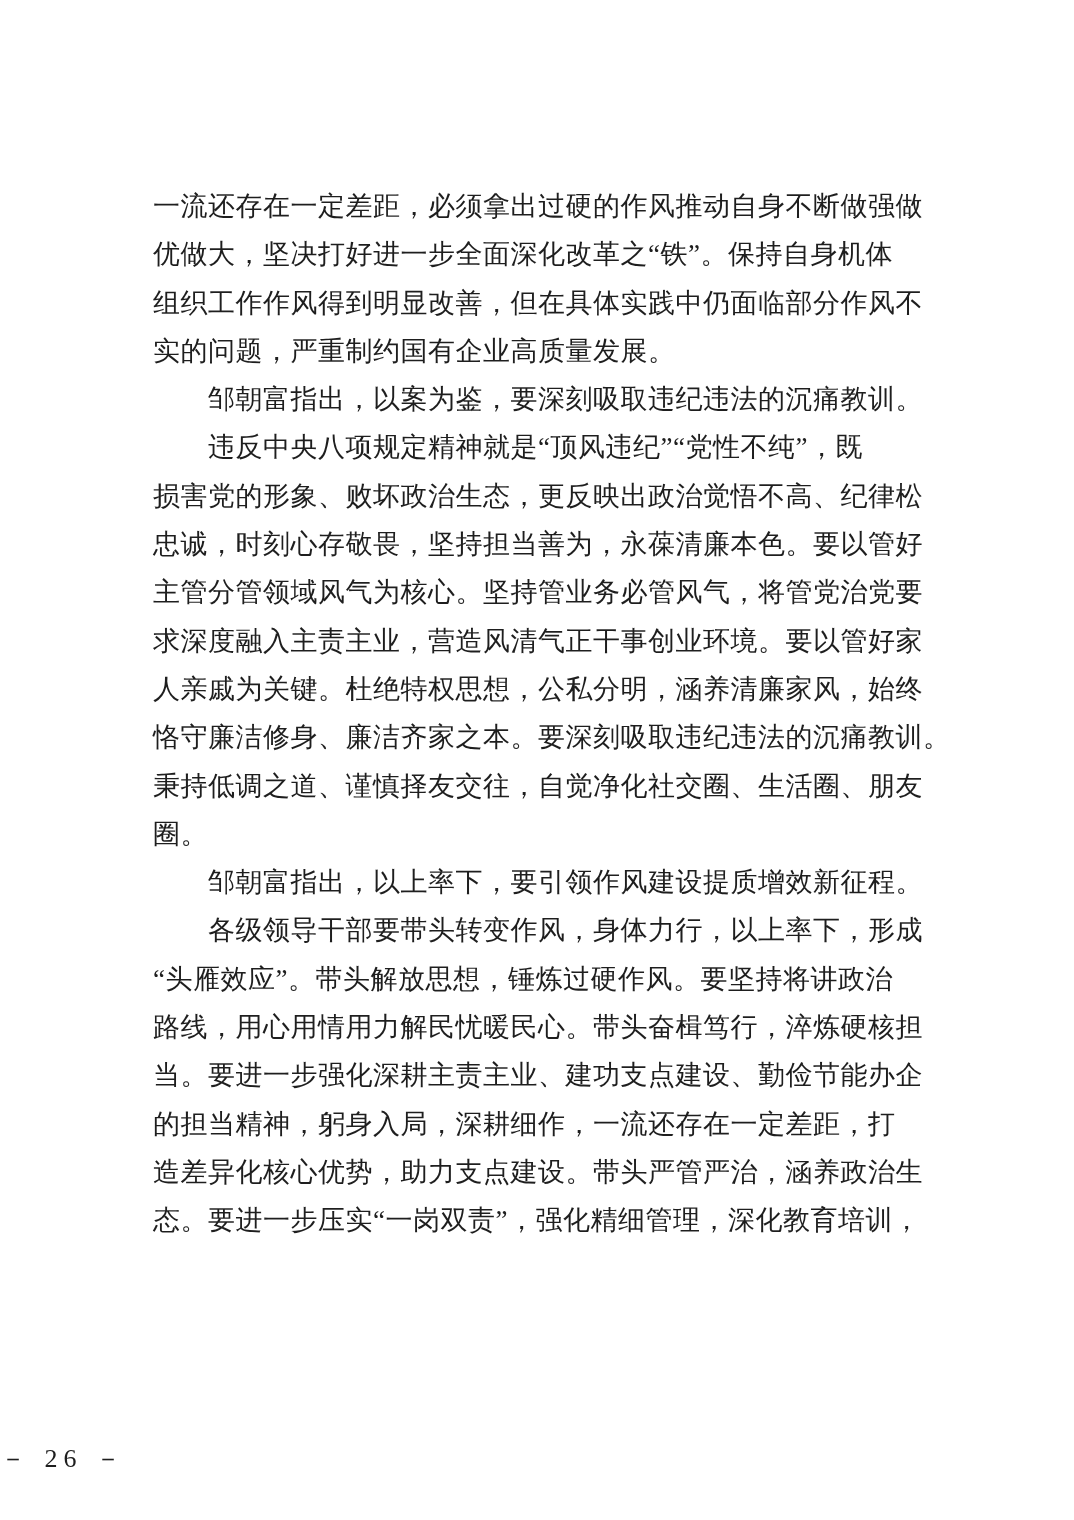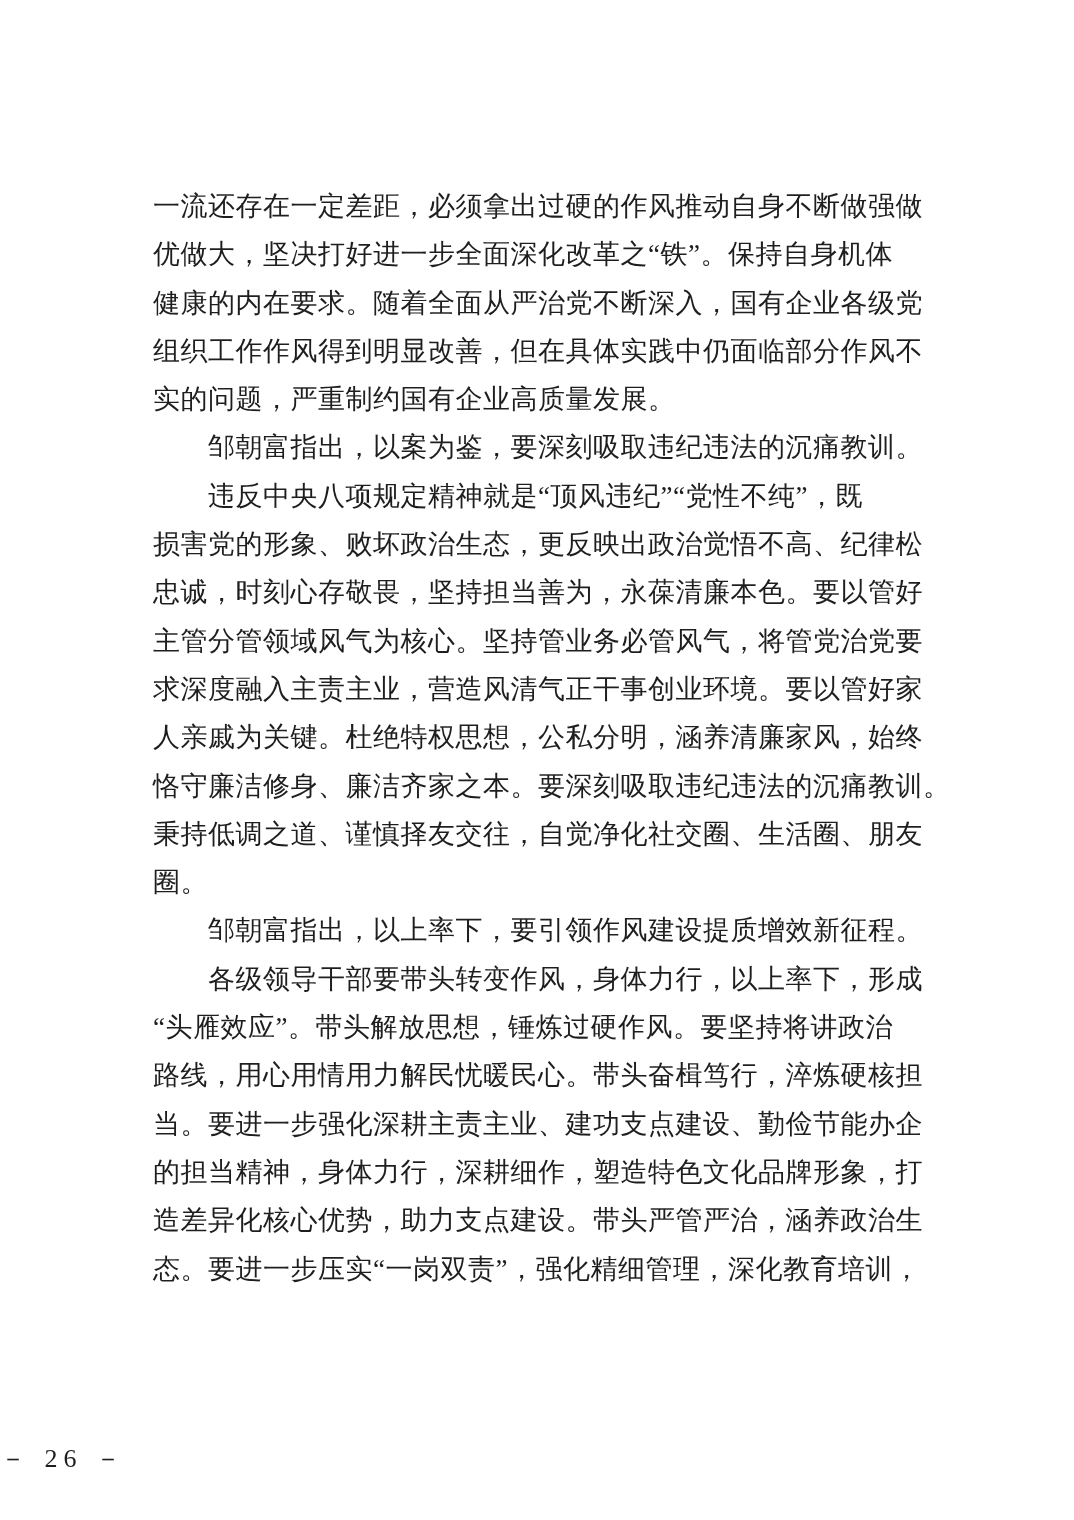--- a/index.html
+++ b/index.html
@@ -47,38 +47,37 @@
     font-family: "Liberation Serif", "DejaVu Serif", serif;
   }
 </style>
 </head>
 <body>
 
 <div class="page">
   <div class="text-block" id="doc-body">
       <div class="text-line">一流还存在一定差距，必须拿出过硬的作风推动自身不断做强做</div>
       <div class="text-line">优做大，坚决打好进一步全面深化改革之“铁”。保持自身机体</div>
-      <div class="text-line">健康的内在要求。随着全面从严治党不断深入，国有企业各级党</div>
       <div class="text-line">组织工作作风得到明显改善，但在具体实践中仍面临部分作风不</div>
       <div class="text-line">实的问题，严重制约国有企业高质量发展。</div>
       <div class="text-line indent">邹朝富指出，以案为鉴，要深刻吸取违纪违法的沉痛教训。</div>
       <div class="text-line indent">违反中央八项规定精神就是“顶风违纪”“党性不纯”，既</div>
       <div class="text-line">损害党的形象、败坏政治生态，更反映出政治觉悟不高、纪律松</div>
       <div class="text-line">忠诚，时刻心存敬畏，坚持担当善为，永葆清廉本色。要以管好</div>
       <div class="text-line">主管分管领域风气为核心。坚持管业务必管风气，将管党治党要</div>
       <div class="text-line">求深度融入主责主业，营造风清气正干事创业环境。要以管好家</div>
       <div class="text-line">人亲戚为关键。杜绝特权思想，公私分明，涵养清廉家风，始终</div>
       <div class="text-line">恪守廉洁修身、廉洁齐家之本。要深刻吸取违纪违法的沉痛教训。</div>
       <div class="text-line">秉持低调之道、谨慎择友交往，自觉净化社交圈、生活圈、朋友</div>
       <div class="text-line">圈。</div>
       <div class="text-line indent">邹朝富指出，以上率下，要引领作风建设提质增效新征程。</div>
       <div class="text-line indent">各级领导干部要带头转变作风，身体力行，以上率下，形成</div>
       <div class="text-line">“头雁效应”。带头解放思想，锤炼过硬作风。要坚持将讲政治</div>
       <div class="text-line">路线，用心用情用力解民忧暖民心。带头奋楫笃行，淬炼硬核担</div>
       <div class="text-line">当。要进一步强化深耕主责主业、建功支点建设、勤俭节能办企</div>
-      <div class="text-line">的担当精神，身体力行，深耕细作，塑造特色文化品牌形象，打</div>
+      <div class="text-line">的担当精神，躬身入局，深耕细作，一流还存在一定差距，打</div>
       <div class="text-line">造差异化核心优势，助力支点建设。带头严管严治，涵养政治生</div>
       <div class="text-line">态。要进一步压实“一岗双责”，强化精细管理，深化教育培训，</div>
     </div>
   <div class="footer">
     <span class="page-number">－ 26 －</span>
   </div>
 </div>
 
 </body></html>

